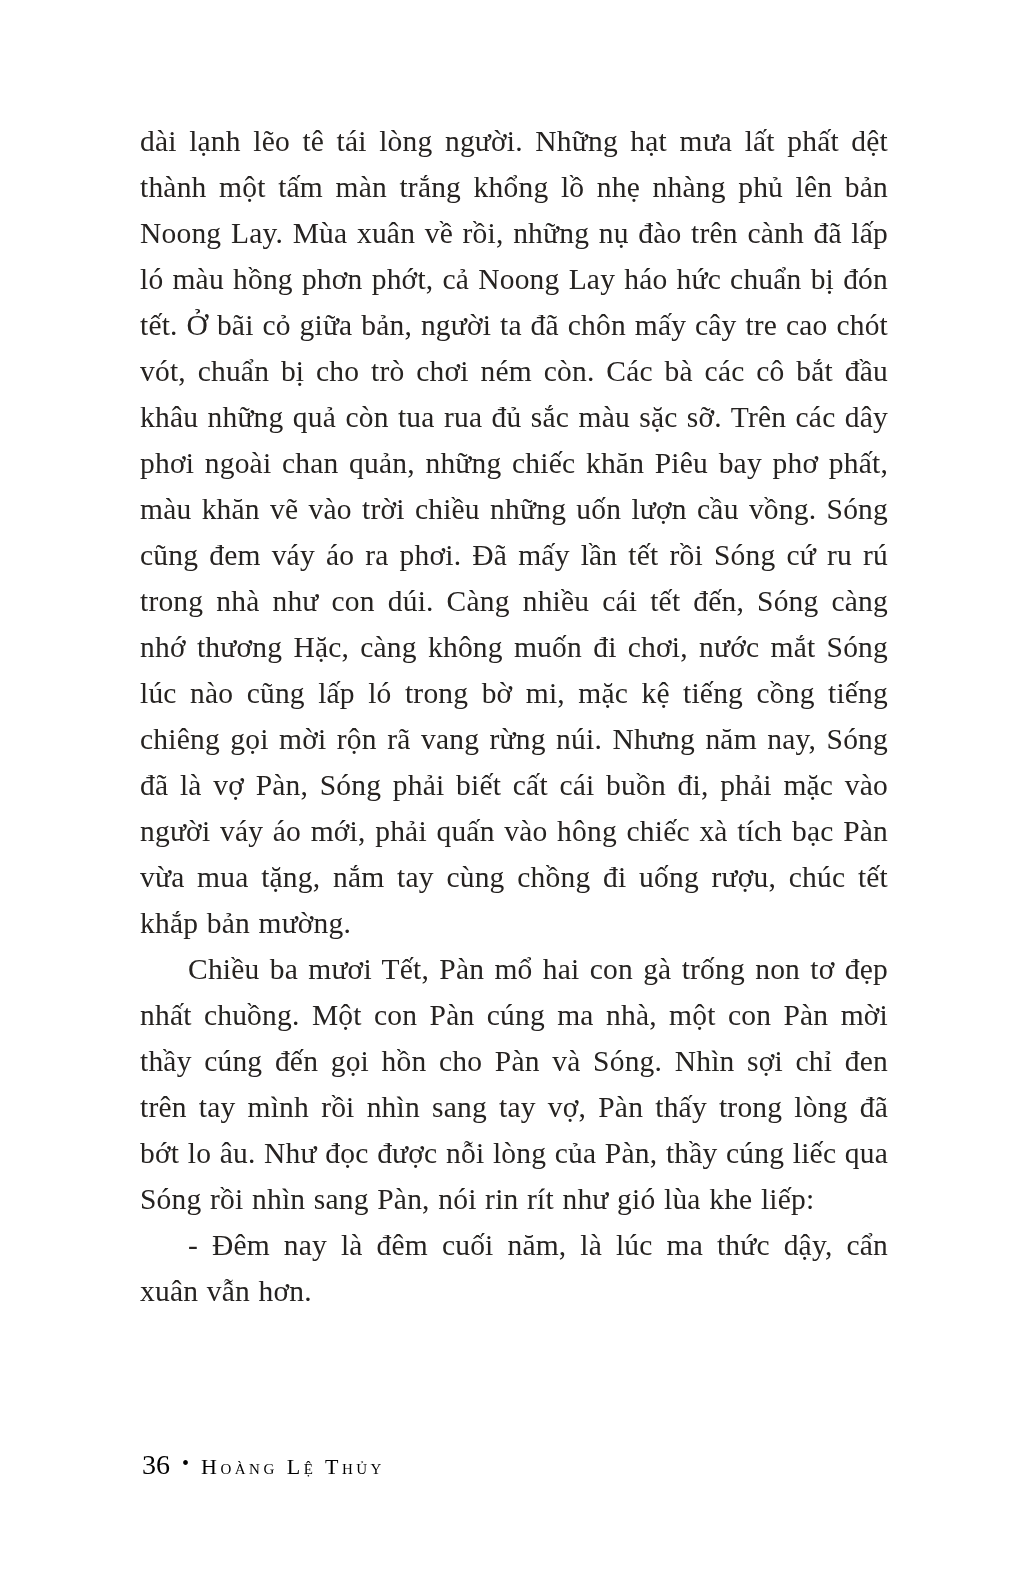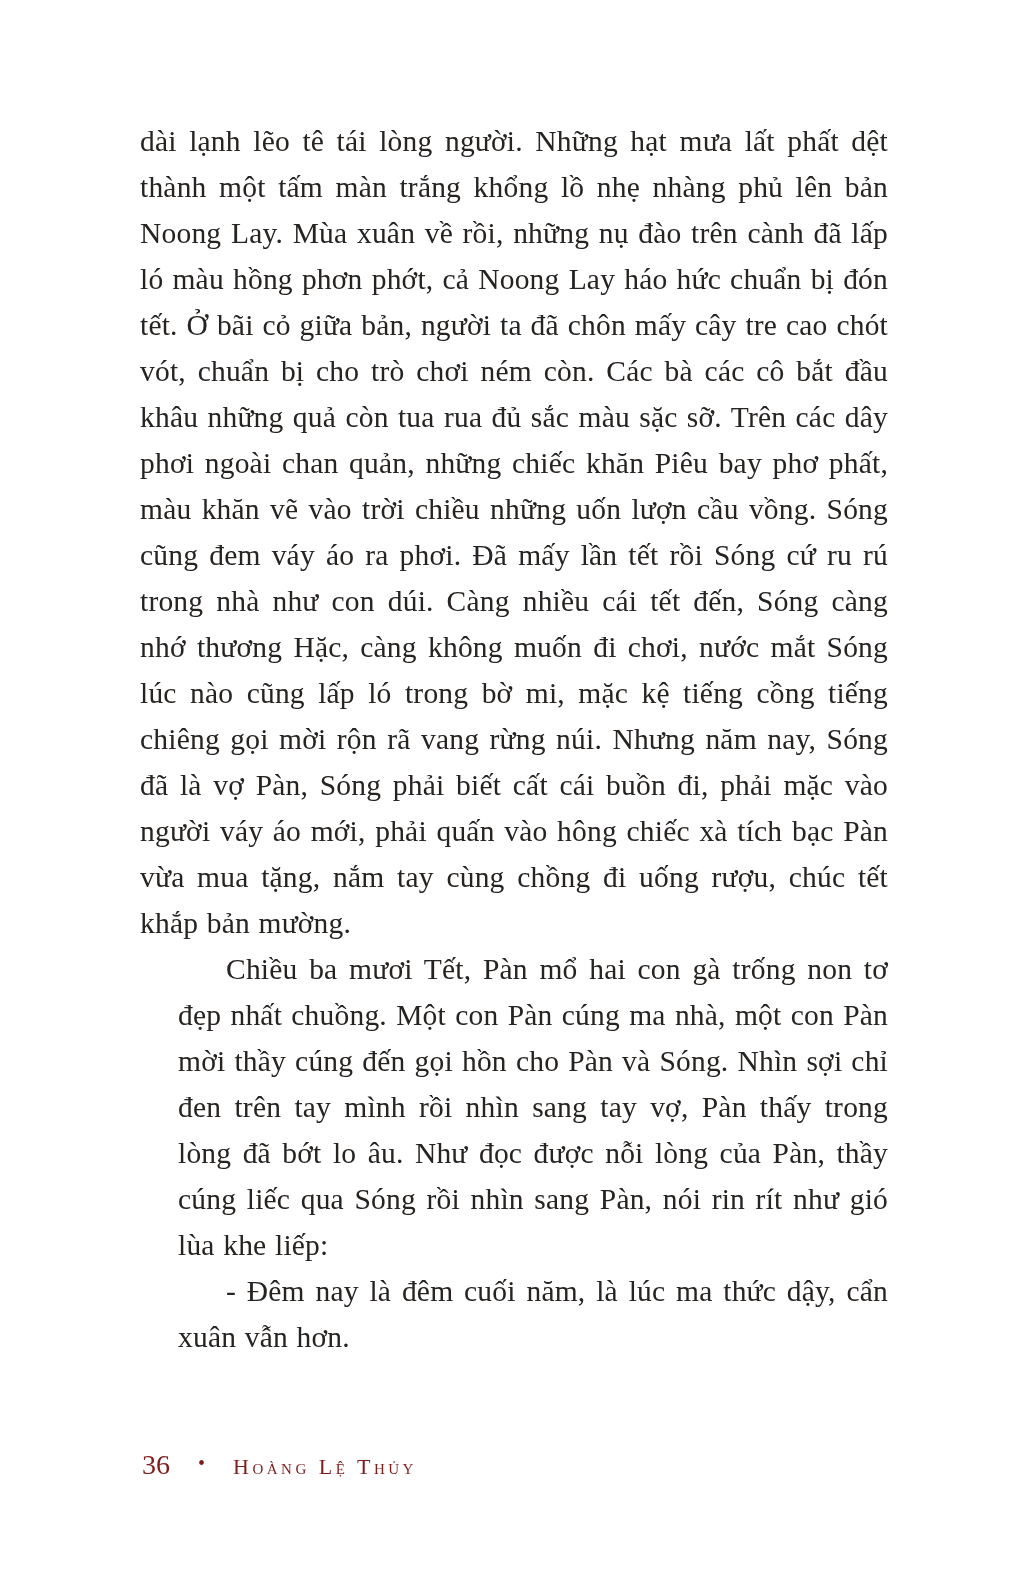--- a/index.html
+++ b/index.html
@@ -26,30 +26,29 @@
   .para {
     margin: 0;
     font-size: 29.5px;
     line-height: 46px;
     text-align: justify;
     letter-spacing: 0.2px;
     word-spacing: 1px;
   }
   .para.indent {
     text-indent: 48px;
-    margin-left: 38px;
   }
   .footer {
     position: absolute;
     left: 142px;
     top: 1446px;
     display: flex;
     align-items: baseline;
-    gap: 28px;
-    color: #7f1d1d;
+    gap: 12px;
+    color: #000000;
   }
   .footer .page-num {
     font-size: 28px;
   }
   .footer .sep {
     font-size: 20px;
     position: relative;
     top: -4px;
   }
   .footer .author {

